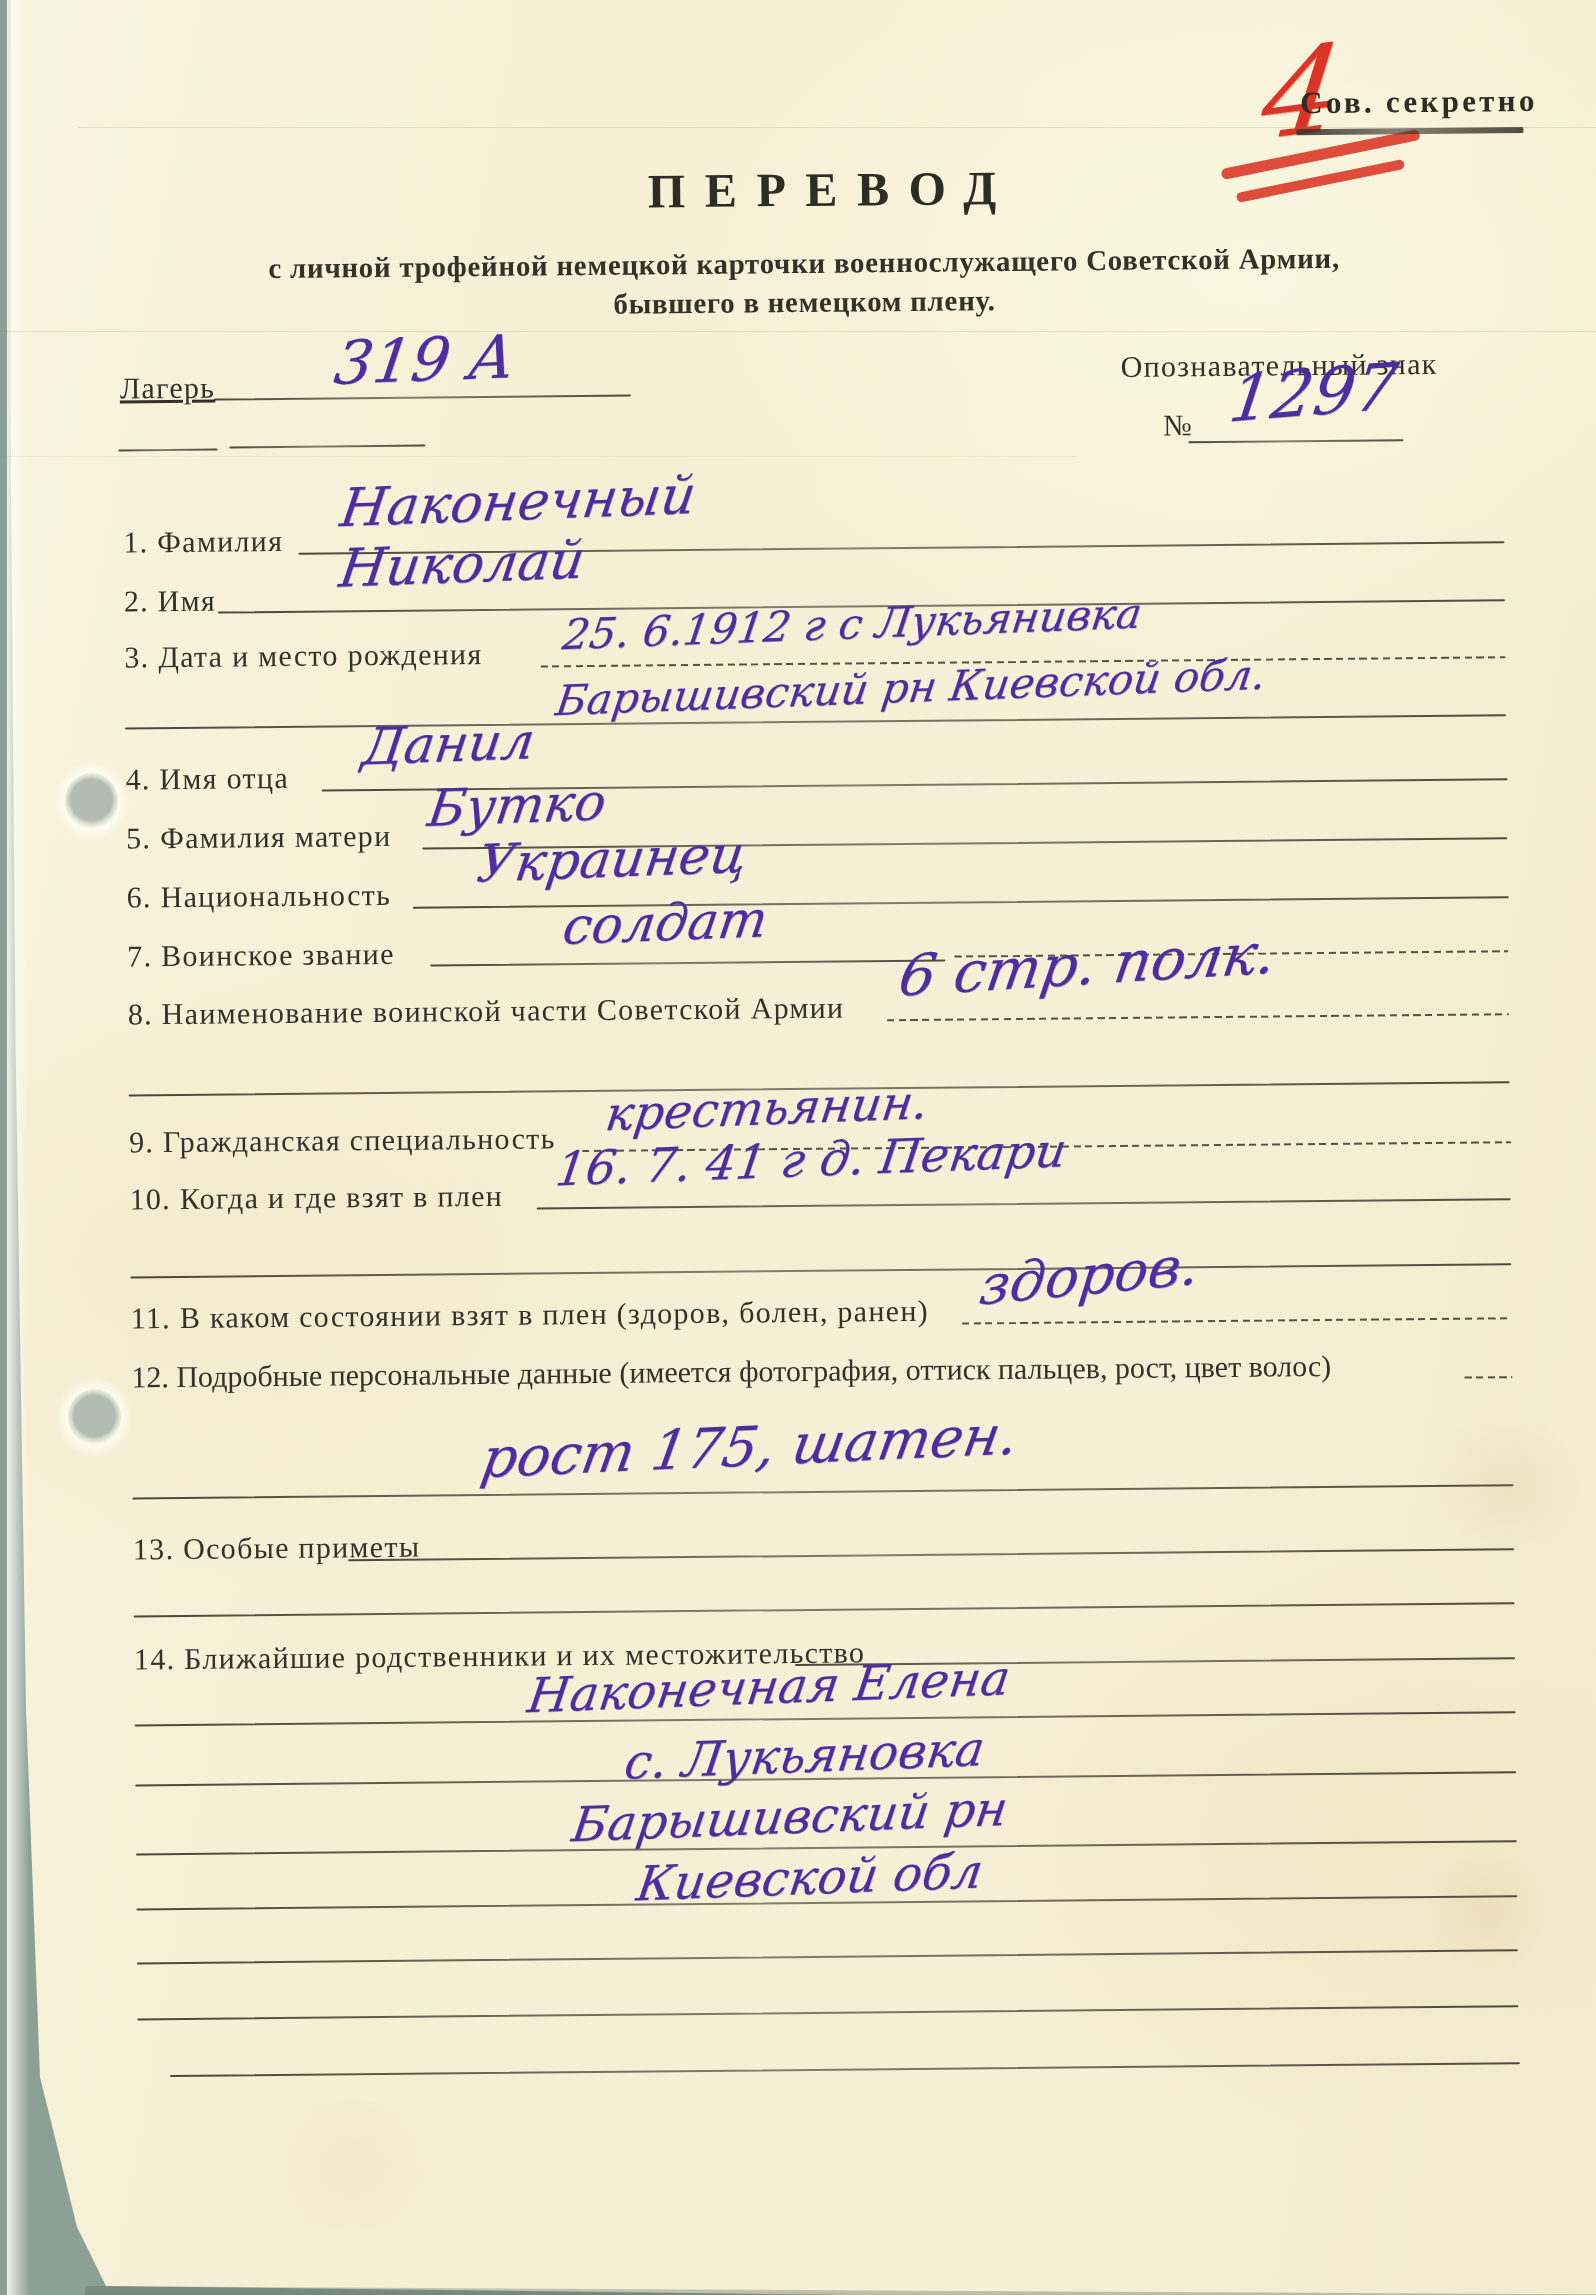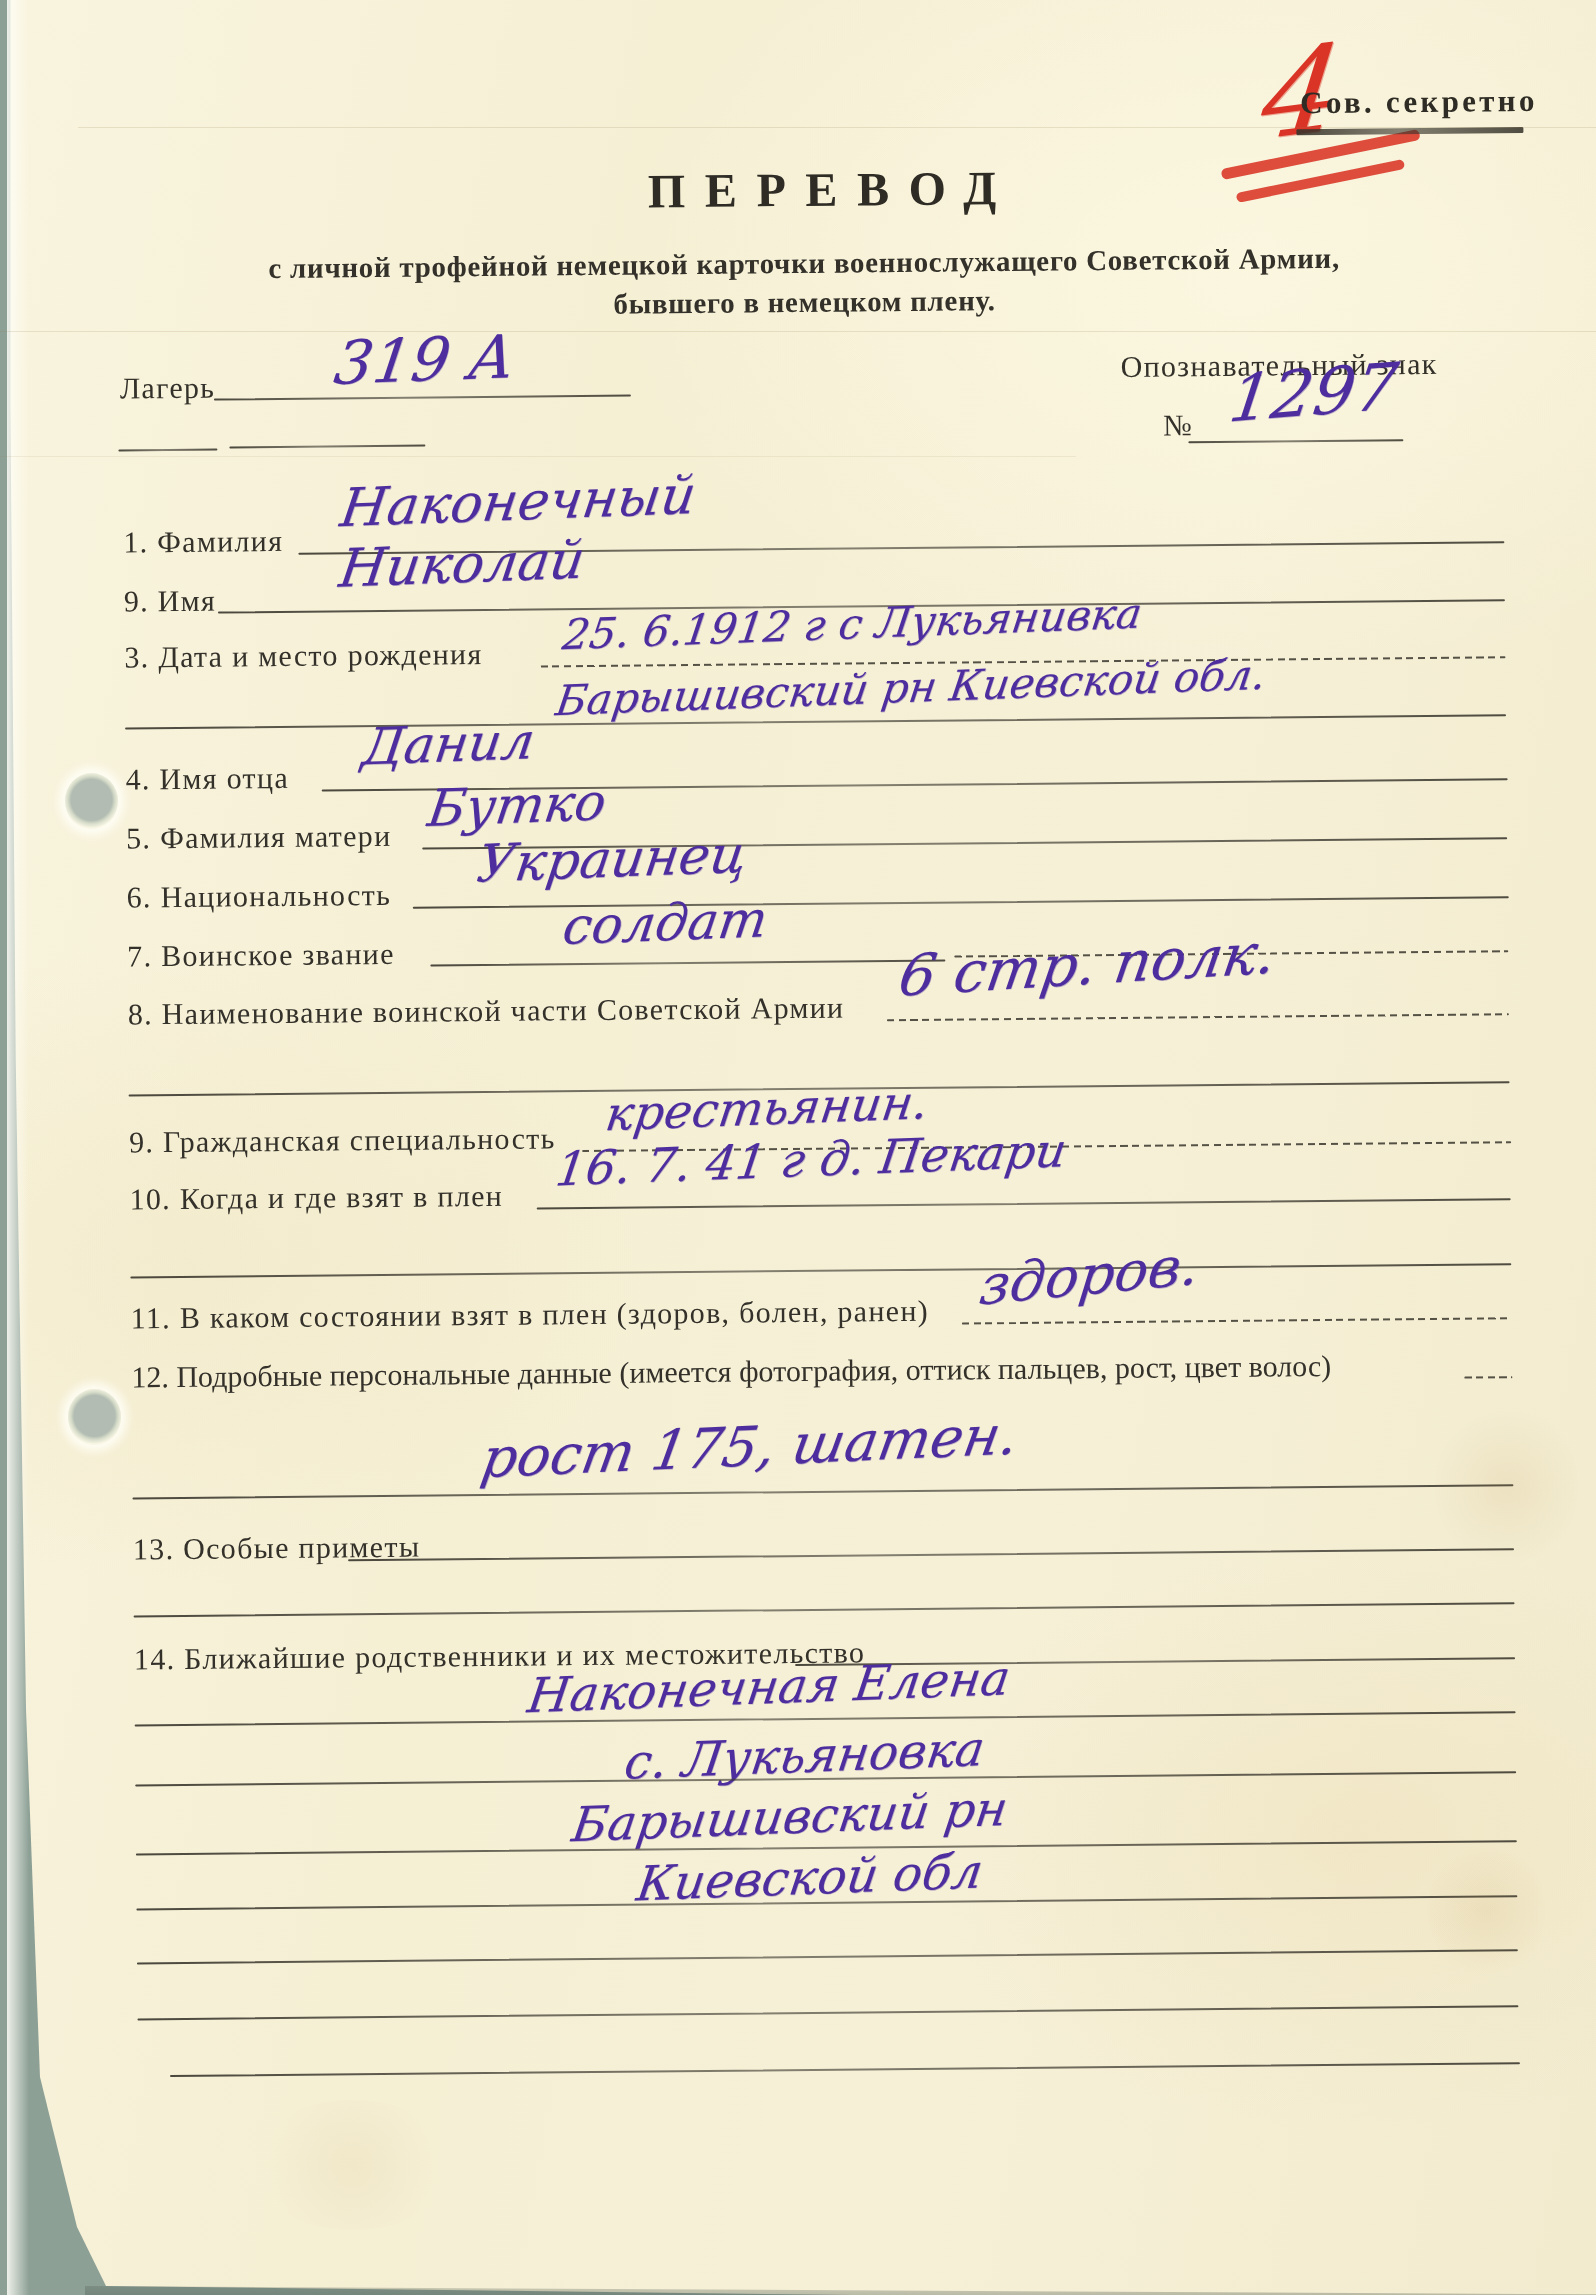--- a/index.html
+++ b/index.html
@@ -50,36 +50,36 @@
   <div class="redstroke" style="left:1225px;top:154px;width:202px;height:11px;transform:rotate(-11deg);"></div>
   <div class="redstroke" style="left:1240px;top:181px;width:171px;height:9.8px;transform:rotate(-11deg);"></div>
 
   <div class="classif" style="left:1306px;top:90px;">Сов. секретно</div>
   <div class="rule" style="left:1302px;top:134px;width:227px;height:5.9px;"></div>
 
   <div class="title" style="left:653px;top:162px;">ПЕРЕВОД</div>
   <div class="subtitle" style="top:247px;">с личной трофейной немецкой карточки военнослужащего Советской Армии,</div>
   <div class="subtitle" style="top:286px;">бывшего в немецком  плену.</div>
 
-  <div class="label" style="left:123px;top:365px;">Лагерь</div>
+  <div class="label" style="left:123px;top:365px;text-decoration:underline;">Лагерь</div>
   <div class="rule" style="left:217px;top:393px;width:417px;"></div>
   <div class="hw" style="left:339px;top:321px;font-size:60px;">319 А</div>
   <div class="rule" style="left:121px;top:443px;width:99px;"></div>
   <div class="rule" style="left:232px;top:441px;width:196px;"></div>
 
   <div class="label" style="left:1124px;top:353px;">Опознавательный знак</div>
   <div class="label" style="left:1166px;top:412px;">№</div>
   <div class="rule" style="left:1191px;top:445px;width:215px;"></div>
   <div class="hw" style="left:1234px;top:360px;font-size:65px;transform:skewX(-12deg) rotate(-4deg);">1297</div>
 
   <div class="label" style="left:125px;top:519px;">1. Фамилия</div>
   <div class="rule" style="left:300px;top:548px;width:1206px;"></div>
   <div class="hw" style="left:344px;top:468px;font-size:53px;">Наконечный</div>
 
-  <div class="label" style="left:125px;top:578px;">9. Имя</div>
+  <div class="label" style="left:125px;top:578px;">2. Имя</div>
   <div class="rule" style="left:219px;top:606px;width:1287px;"></div>
   <div class="hw" style="left:342px;top:530px;font-size:53px;">Николай</div>
 
   <div class="label" style="left:125px;top:634px;">3. Дата и место рождения</div>
   <div class="rule dotted" style="left:541px;top:663px;width:965px;"></div>
   <div class="hw" style="left:565px;top:600px;font-size:42px;">25. 6.1912 г    с Лукьянивка</div>
   <div class="rule" style="left:125px;top:721px;width:1381px;"></div>
   <div class="hw" style="left:558px;top:664px;font-size:42px;">Барышивский рн  Киевской обл.</div>
 
   <div class="label" style="left:125px;top:756px;">4. Имя отца</div>

